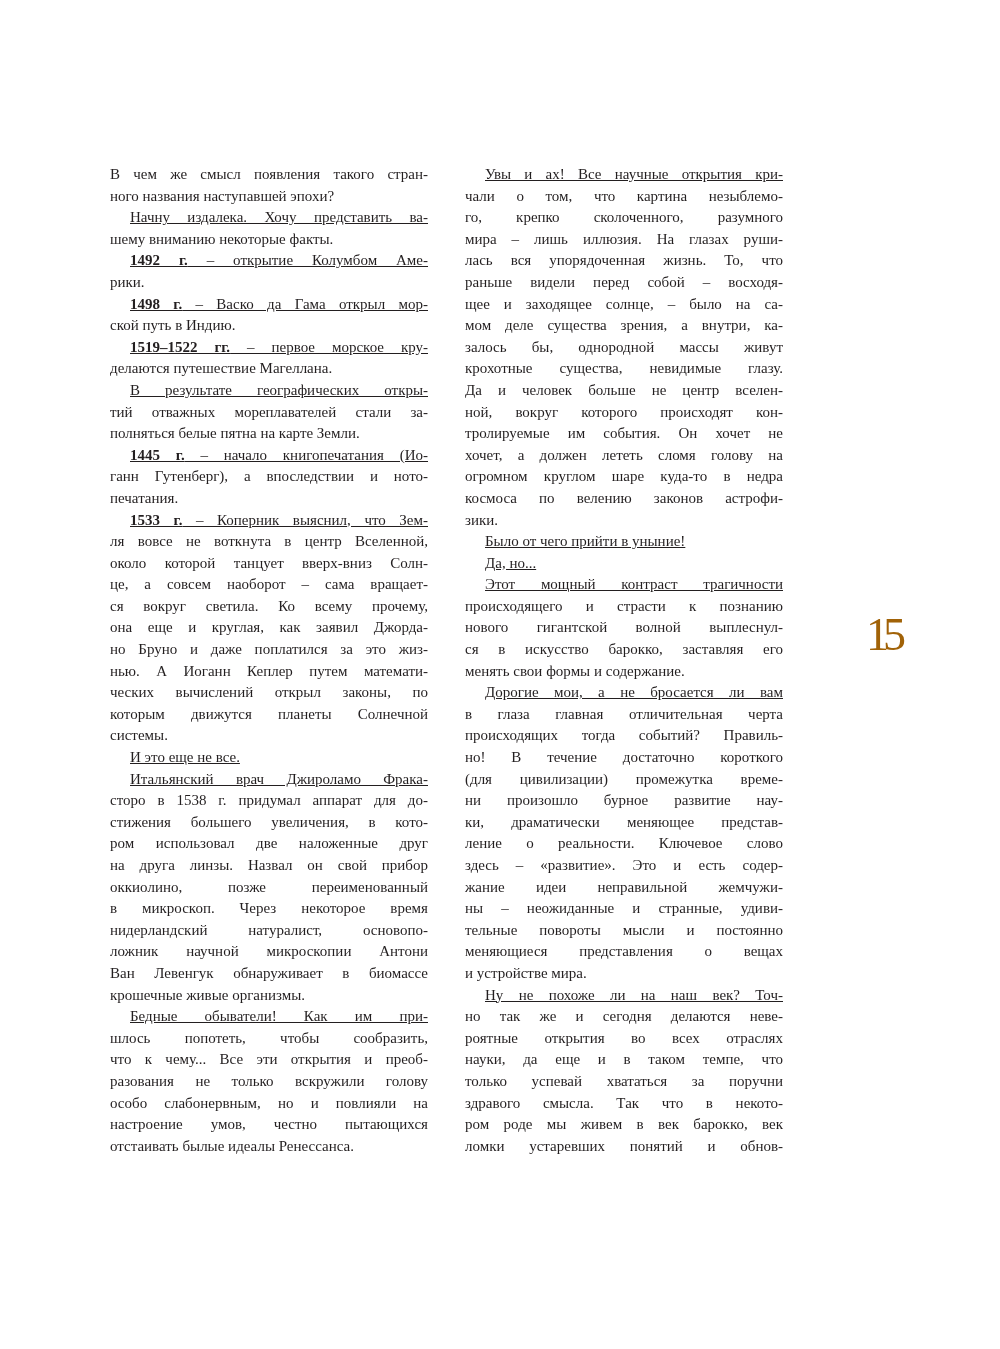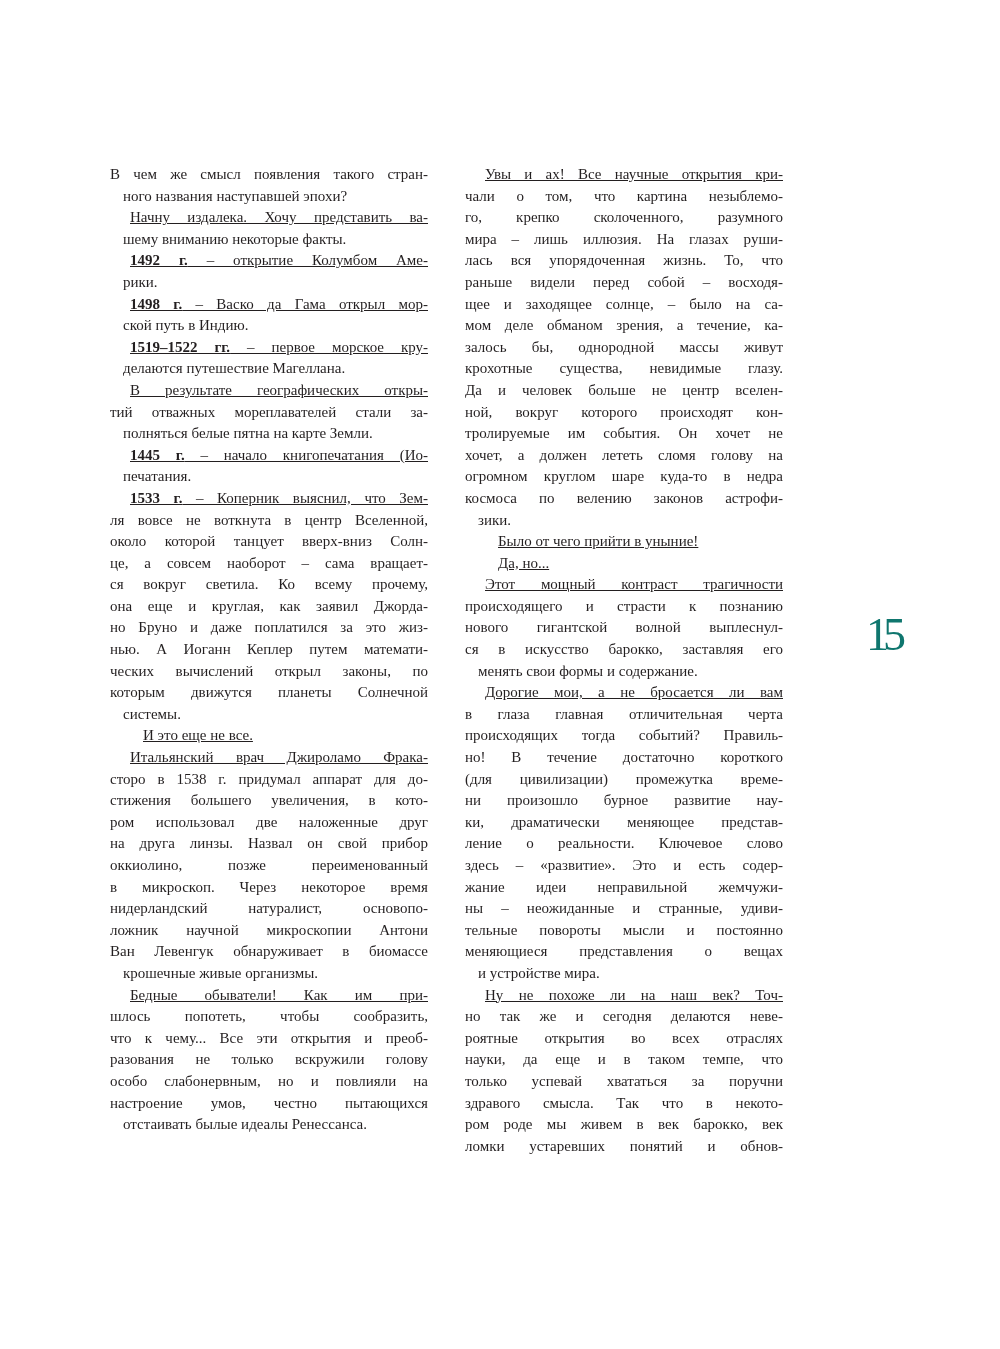--- a/index.html
+++ b/index.html
@@ -8,27 +8,27 @@
     font-family: "Liberation Serif", "DejaVu Serif", serif;
     color: #231f20;
   }
   .col {
     position: absolute; top: 164px; width: 318px;
     font-size: 15px; line-height: 21.6px;
   }
   .col.left { left: 110px; }
   .col.right { left: 465px; }
   .line { display: block; white-space: nowrap; text-align: justify; text-align-last: justify; height: 21.6px; }
-  .line.last { text-align-last: left; margin-left: 13px; }
+  .line.last { text-align-last: left; }
   .line.indent { padding-left: 20px; text-decoration: underline; }
   .line b { font-weight: bold; }
   .page-num {
     position: absolute; left: 866px; top: 612px;
     font-family: "Liberation Serif", "DejaVu Serif", serif;
-    font-size: 46px; line-height: 46px; color: #0f766e; letter-spacing: -6px;
+    font-size: 46px; line-height: 46px; color: #a16207; letter-spacing: -6px;
     font-weight: normal;
   }
 </style>
 </head>
 <body>
 
 <div class="col left" id="col-left">
     <span class="line"><span>В чем же смысл появления такого стран-</span></span>
     <span class="line last"><span>ного названия наступавшей эпохи?</span></span>
     <span class="line indent"><span>Начну издалека. Хочу представить ва-</span></span>
@@ -36,20 +36,21 @@
     <span class="line indent"><b>1492 г.</b><span> – открытие Колумбом Аме-</span></span>
     <span class="line last"><span>рики.</span></span>
     <span class="line indent"><b>1498 г.</b><span> – Васко да Гама открыл мор-</span></span>
     <span class="line last"><span>ской путь в Индию.</span></span>
     <span class="line indent"><b>1519–1522 гг.</b><span> – первое морское кру-</span></span>
     <span class="line last"><span>делаются путешествие Магеллана.</span></span>
     <span class="line indent"><span>В результате географических откры-</span></span>
     <span class="line"><span>тий отважных мореплавателей стали за-</span></span>
     <span class="line last"><span>полняться белые пятна на карте Земли.</span></span>
     <span class="line indent"><b>1445 г.</b><span> – начало книгопечатания (Ио-</span></span>
+    <span class="line"><span>ганн Гутенберг), а впоследствии и ното-</span></span>
     <span class="line last"><span>печатания.</span></span>
     <span class="line indent"><b>1533 г.</b><span> – Коперник выяснил, что Зем-</span></span>
     <span class="line"><span>ля вовсе не воткнута в центр Вселенной,</span></span>
     <span class="line"><span>около которой танцует вверх-вниз Солн-</span></span>
     <span class="line"><span>це, а совсем наоборот – сама вращает-</span></span>
     <span class="line"><span>ся вокруг светила. Ко всему прочему,</span></span>
     <span class="line"><span>она еще и круглая, как заявил Джорда-</span></span>
     <span class="line"><span>но Бруно и даже поплатился за это жиз-</span></span>
     <span class="line"><span>нью. А Иоганн Кеплер путем математи-</span></span>
     <span class="line"><span>ческих вычислений открыл законы, по</span></span>
@@ -76,21 +77,21 @@
     <span class="line last"><span>отстаивать былые идеалы Ренессанса.</span></span>
   </div>
 <div class="col right" id="col-right">
     <span class="line indent"><span>Увы и ах! Все научные открытия кри-</span></span>
     <span class="line"><span>чали о том, что картина незыблемо-</span></span>
     <span class="line"><span>го, крепко сколоченного, разумного</span></span>
     <span class="line"><span>мира – лишь иллюзия. На глазах руши-</span></span>
     <span class="line"><span>лась вся упорядоченная жизнь. То, что</span></span>
     <span class="line"><span>раньше видели перед собой – восходя-</span></span>
     <span class="line"><span>щее и заходящее солнце, – было на са-</span></span>
-    <span class="line"><span>мом деле обманом зрения, а течение, ка-</span></span>
+    <span class="line"><span>мом деле существа зрения, а внутри, ка-</span></span>
     <span class="line"><span>залось бы, однородной массы живут</span></span>
     <span class="line"><span>крохотные существа, невидимые глазу.</span></span>
     <span class="line"><span>Да и человек больше не центр вселен-</span></span>
     <span class="line"><span>ной, вокруг которого происходят кон-</span></span>
     <span class="line"><span>тролируемые им события. Он хочет не</span></span>
     <span class="line"><span>хочет, а должен лететь сломя голову на</span></span>
     <span class="line"><span>огромном круглом шаре куда-то в недра</span></span>
     <span class="line"><span>космоса по велению законов астрофи-</span></span>
     <span class="line last"><span>зики.</span></span>
     <span class="line indent last"><span>Было от чего прийти в уныние!</span></span>

